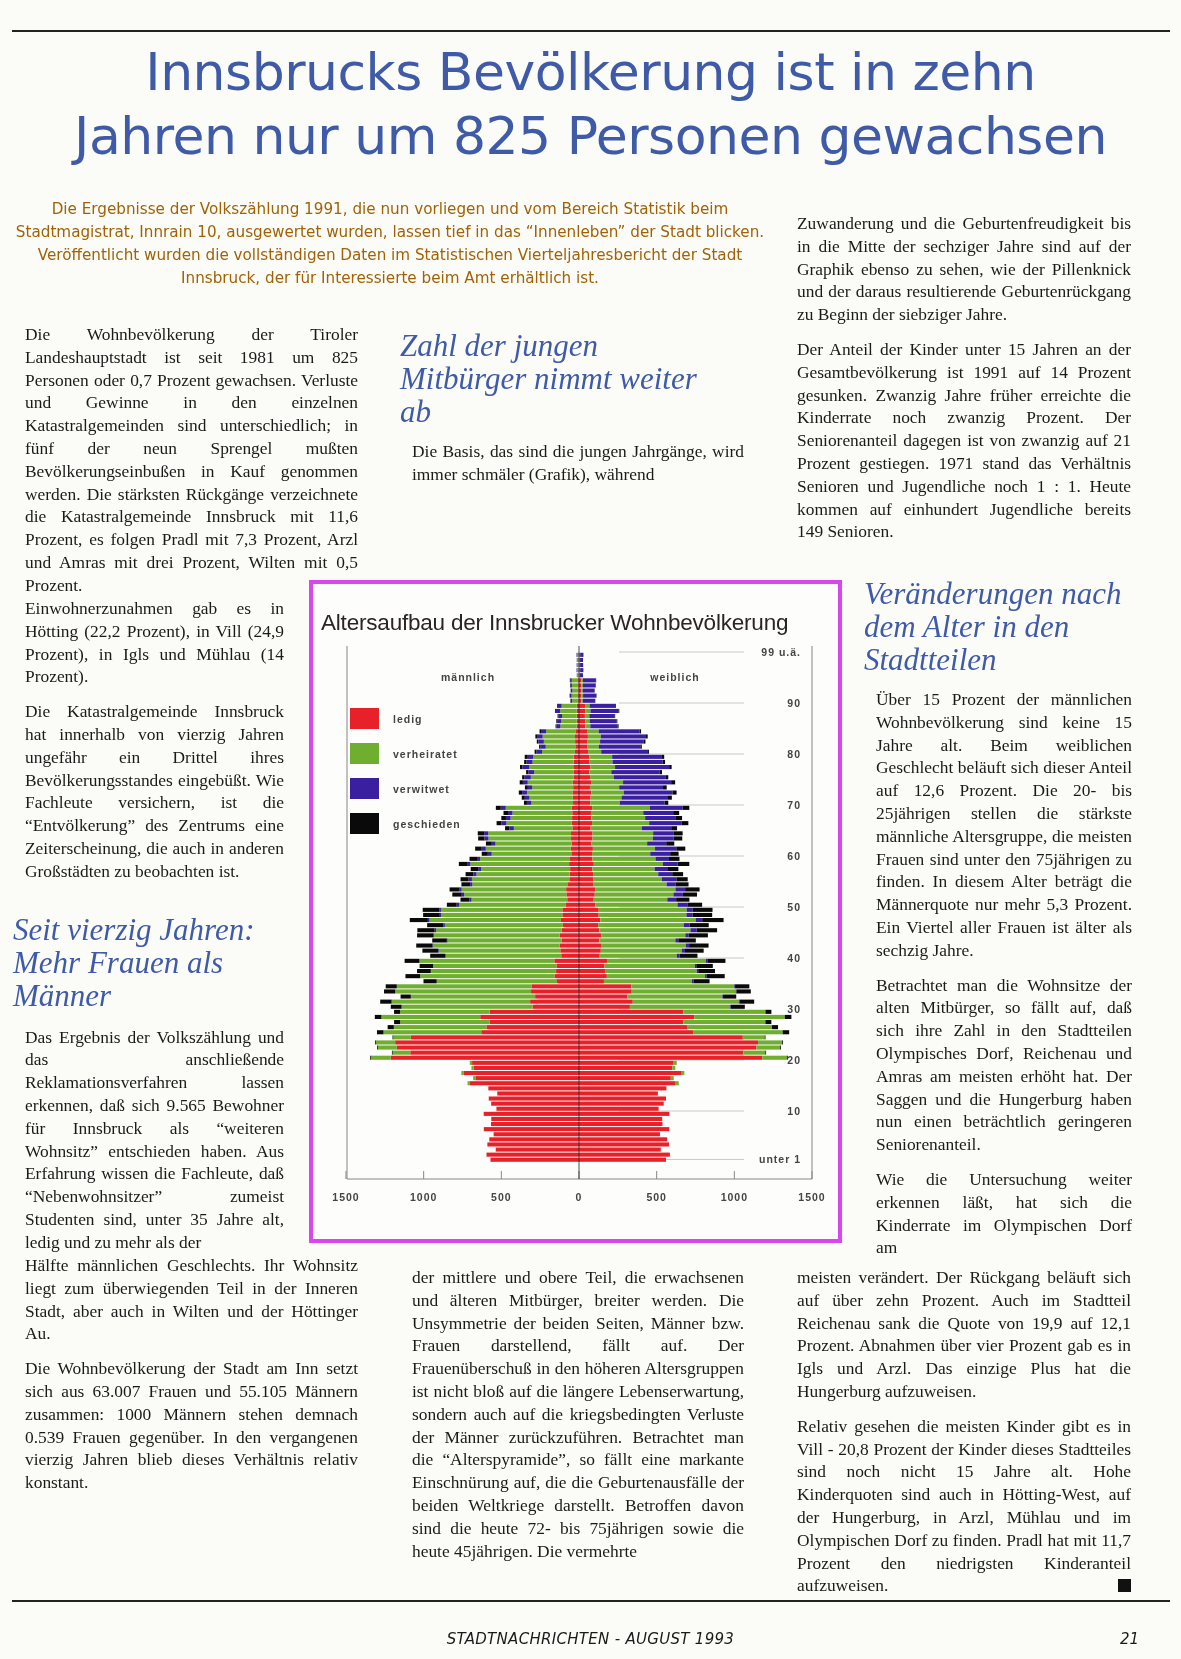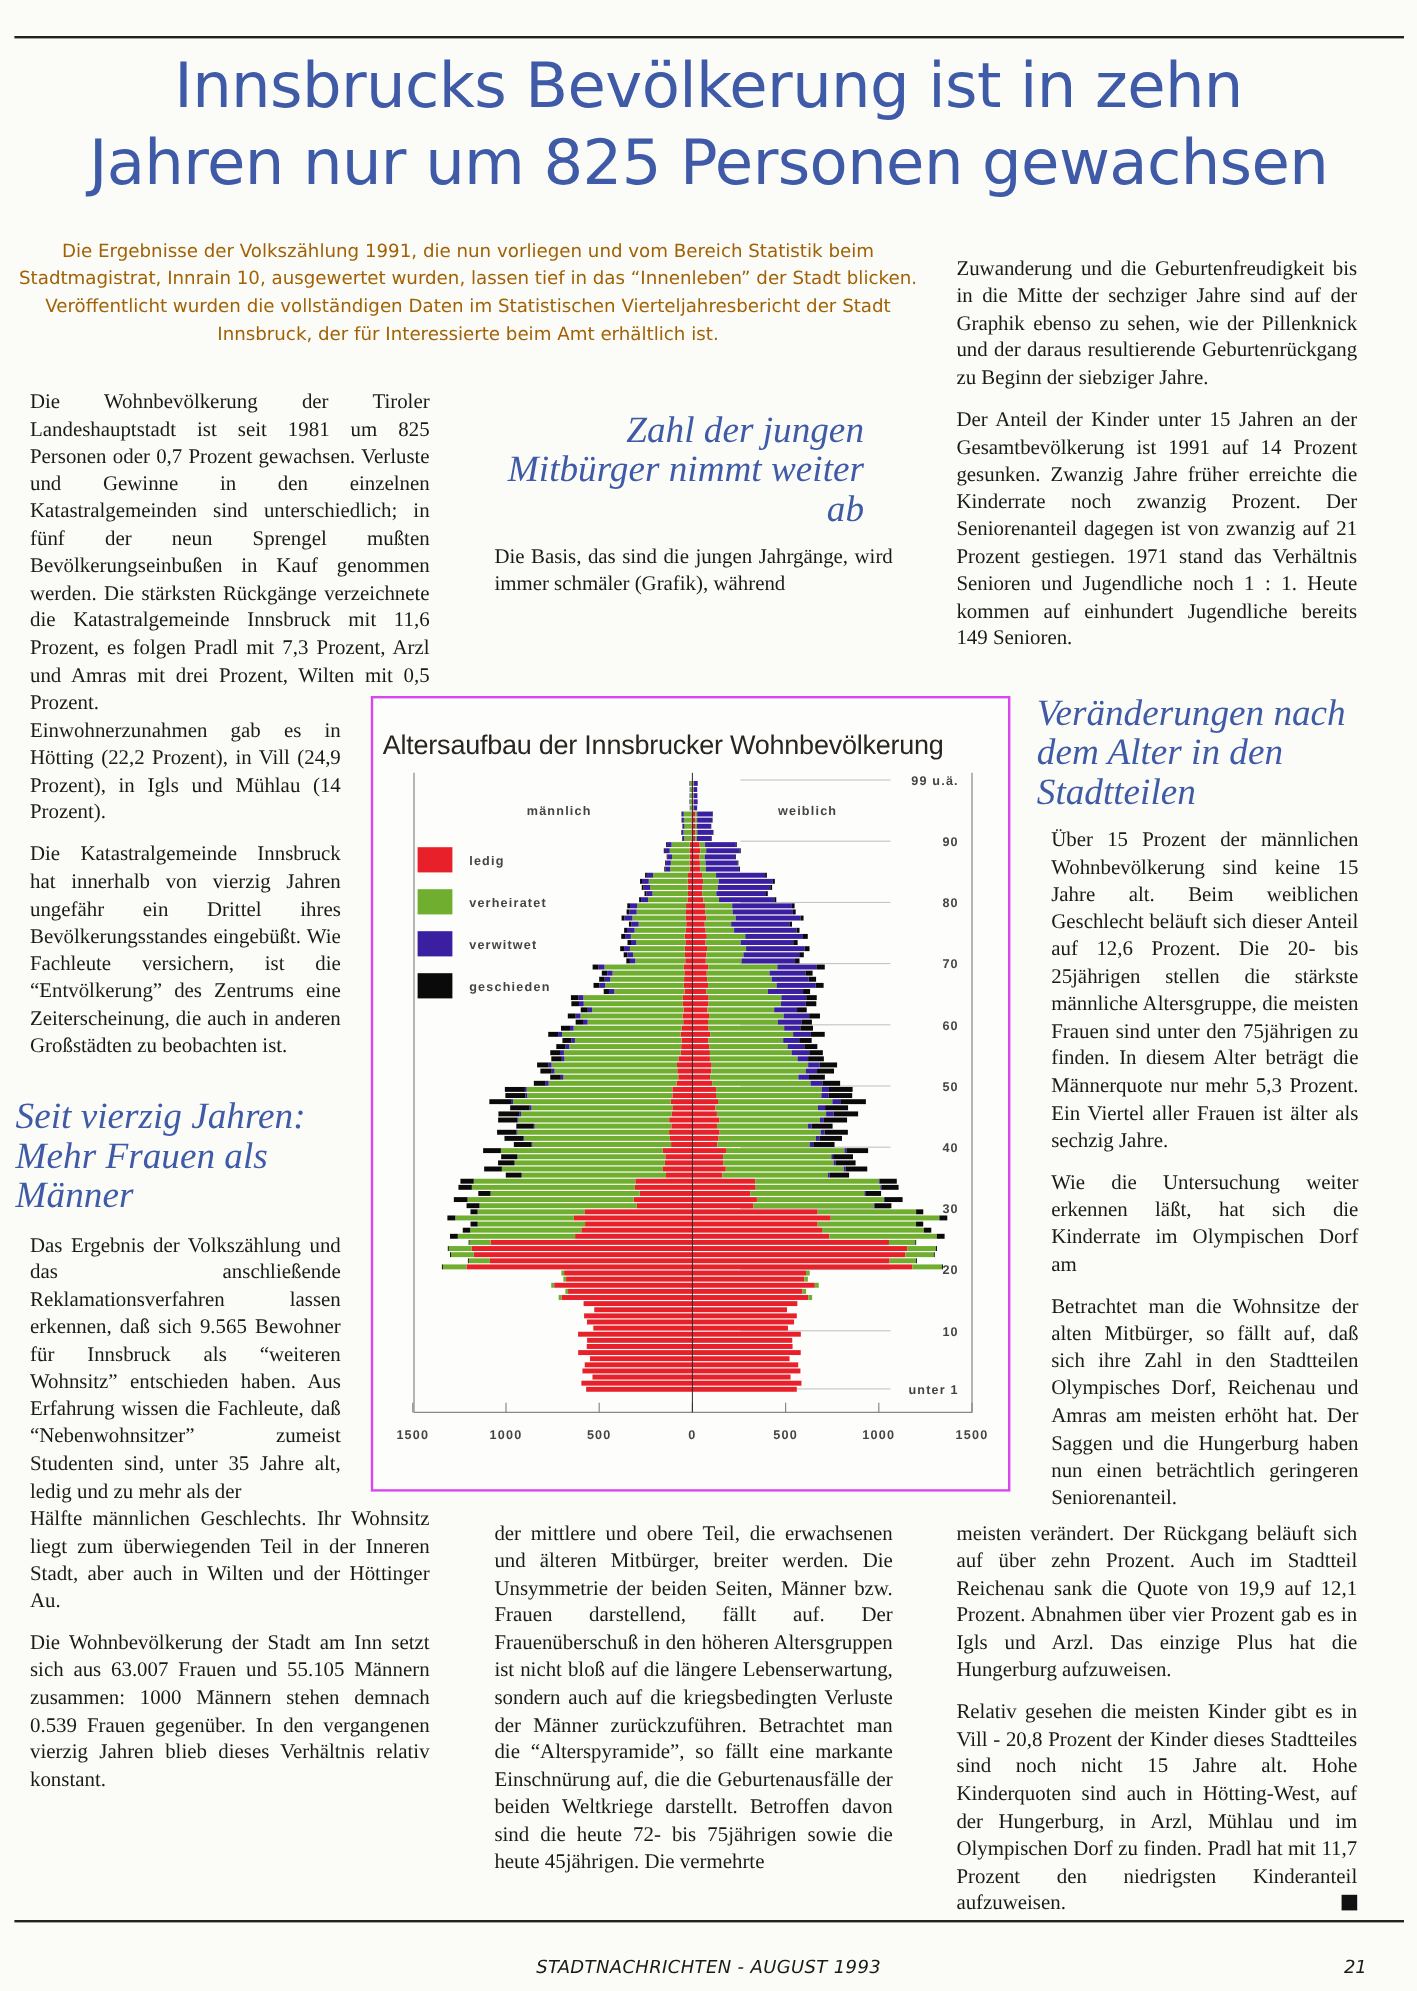--- a/index.html
+++ b/index.html
@@ -22,21 +22,21 @@
   .col p { margin: 12px; }
   .subhead {
     font-family: "Liberation Serif", serif; font-style: italic; color: #3f5ba8;
     font-size: 31px; line-height: 33px; margin: 0; text-align: left; font-weight: normal;
   }
   .endmark { display: inline-block; width: 13px; height: 13px; background: #111; float: right; margin-top: 5px; }
 
   
   .chart-box {
     position: absolute; left: 309px; top: 580px; width: 533px; height: 663px;
-    border: 2px solid #d946ef; background: #fdfdfb; box-sizing: border-box;
+    border: 4px solid #d946ef; background: #fdfdfb; box-sizing: border-box;
   }
   .chart-title {
     position: absolute; left: 8px; top: 26px; font-family: "Liberation Sans", sans-serif;
     font-size: 22.5px; color: #2a2522; white-space: nowrap; letter-spacing: -0.2px;
   }
   .chart-svg { position: absolute; left: 0; top: 0; }
   .footer {
     position: absolute; top: 1630px; left: 0; width: 1181px; text-align: center;
     font-family: "DejaVu Sans", sans-serif; font-style: italic; font-size: 15px; letter-spacing: 0.3px;
   }
@@ -65,36 +65,36 @@
   <p>Die Katastralgemeinde Innsbruck hat innerhalb von vierzig Jahren ungefähr ein Drittel ihres Bevölkerungsstandes eingebüßt. Wie Fachleute versichern, ist die “Entvölkerung” des Zentrums eine Zeiterscheinung, die auch in anderen Großstädten zu beobachten ist.</p>
   <h2 class="subhead" style="margin-top:30px; margin-bottom:14px; width:260px;">Seit vierzig Jahren: Mehr Frauen als Männer</h2>
   <p>Das Ergebnis der Volkszählung und das anschließende Reklamationsverfahren lassen erkennen, daß sich 9.565 Bewohner für Innsbruck als “weiteren Wohnsitz” entschieden haben. Aus Erfahrung wissen die Fachleute, daß “Nebenwohnsitzer” zumeist Studenten sind, unter 35 Jahre alt, ledig und zu mehr als der</p>
 </div>
 <div class="col" style="left:13px; top:1242px; width:357px;">
   <p>Hälfte männlichen Geschlechts. Ihr Wohnsitz liegt zum überwiegenden Teil in der Inneren Stadt, aber auch in Wilten und der Höttinger Au.</p>
   <p>Die Wohnbevölkerung der Stadt am Inn setzt sich aus 63.007 Frauen und 55.105 Männern zusammen: 1000 Männern stehen demnach 0.539 Frauen gegenüber. In den vergangenen vierzig Jahren blieb dieses Verhältnis relativ konstant.</p>
 </div>
 
 <div class="col" style="left:400px; top:311px; width:356px;">
-  <h2 class="subhead" style="margin-top:30px; margin-bottom:10px; width:320px;text-align:right;">Zahl der jungen Mitbürger nimmt weiter ab</h2>
+  <h2 class="subhead" style="margin-top:18px; margin-bottom:10px; width:320px;">Zahl der jungen Mitbürger nimmt weiter ab</h2>
   <p>Die Basis, das sind die jungen Jahrgänge, wird immer schmäler (Grafik), während</p>
 </div>
 <div class="col" style="left:400px; top:1254px; width:356px;">
   <p>der mittlere und obere Teil, die erwachsenen und älteren Mitbürger, breiter werden. Die Unsymmetrie der beiden Seiten, Männer bzw. Frauen darstellend, fällt auf. Der Frauenüberschuß in den höheren Altersgruppen ist nicht bloß auf die längere Lebenserwartung, sondern auch auf die kriegsbedingten Verluste der Männer zurückzuführen. Betrachtet man die “Alterspyramide”, so fällt eine markante Einschnürung auf, die die Geburtenausfälle der beiden Weltkriege darstellt. Betroffen davon sind die heute 72- bis 75jährigen sowie die heute 45jährigen. Die vermehrte</p>
 </div>
 
 <div class="col" style="left:785px; top:200px; width:358px;">
   <p>Zuwanderung und die Geburtenfreudigkeit bis in die Mitte der sechziger Jahre sind auf der Graphik ebenso zu sehen, wie der Pillenknick und der daraus resultierende Geburtenrückgang zu Beginn der siebziger Jahre.</p>
   <p>Der Anteil der Kinder unter 15 Jahren an der Gesamtbevölkerung ist 1991 auf 14 Prozent gesunken. Zwanzig Jahre früher erreichte die Kinderrate noch zwanzig Prozent. Der Seniorenanteil dagegen ist von zwanzig auf 21 Prozent gestiegen. 1971 stand das Verhältnis Senioren und Jugendliche noch 1 : 1. Heute kommen auf einhundert Jugendliche bereits 149 Senioren.</p>
 </div>
 <div class="col" style="left:864px; top:577px; width:280px;">
   <h2 class="subhead" style="margin-bottom:6px;">Veränderungen nach dem Alter in den Stadtteilen</h2>
   <p>Über 15 Prozent der männlichen Wohnbevölkerung sind keine 15 Jahre alt. Beim weiblichen Geschlecht beläuft sich dieser Anteil auf 12,6 Prozent. Die 20- bis 25jährigen stellen die stärkste männliche Altersgruppe, die meisten Frauen sind unter den 75jährigen zu finden. In diesem Alter beträgt die Männerquote nur mehr 5,3 Prozent. Ein Viertel aller Frauen ist älter als sechzig Jahre.</p>
+  <p>Betrachtet man die Wohnsitze der alten Mitbürger, so fällt auf, daß sich ihre Zahl in den Stadtteilen Olympisches Dorf, Reichenau und Amras am meisten erhöht hat. Der Saggen und die Hungerburg haben nun einen beträchtlich geringeren Seniorenanteil.</p>
   <p>Wie die Untersuchung weiter erkennen läßt, hat sich die Kinderrate im Olympischen Dorf am</p>
-  <p>Betrachtet man die Wohnsitze der alten Mitbürger, so fällt auf, daß sich ihre Zahl in den Stadtteilen Olympisches Dorf, Reichenau und Amras am meisten erhöht hat. Der Saggen und die Hungerburg haben nun einen beträchtlich geringeren Seniorenanteil.</p>
 </div>
 <div class="col" style="left:785px; top:1254px; width:358px;">
   <p>meisten verändert. Der Rückgang beläuft sich auf über zehn Prozent. Auch im Stadtteil Reichenau sank die Quote von 19,9 auf 12,1 Prozent. Abnahmen über vier Prozent gab es in Igls und Arzl. Das einzige Plus hat die Hungerburg aufzuweisen.</p>
   <p><span>Relativ gesehen die meisten Kinder gibt es in Vill - 20,8 Prozent der Kinder dieses Stadtteiles sind noch nicht 15 Jahre alt. Hohe Kinderquoten sind auch in Hötting-West, auf der Hungerburg, in Arzl, Mühlau und im Olympischen Dorf zu finden. Pradl hat mit 11,7 Prozent den niedrigsten Kinderanteil aufzuweisen.</span> <span class="endmark"></span></p>
 </div>
 
 <div class="chart-box">
   <div class="chart-title">Altersaufbau der Innsbrucker Wohnbevölkerung</div>
   <svg class="chart-svg" id="pyramid" width="530" height="660">
       <line x1="34" y1="62" x2="34" y2="595" stroke="#999" stroke-width="1.2"></line>

